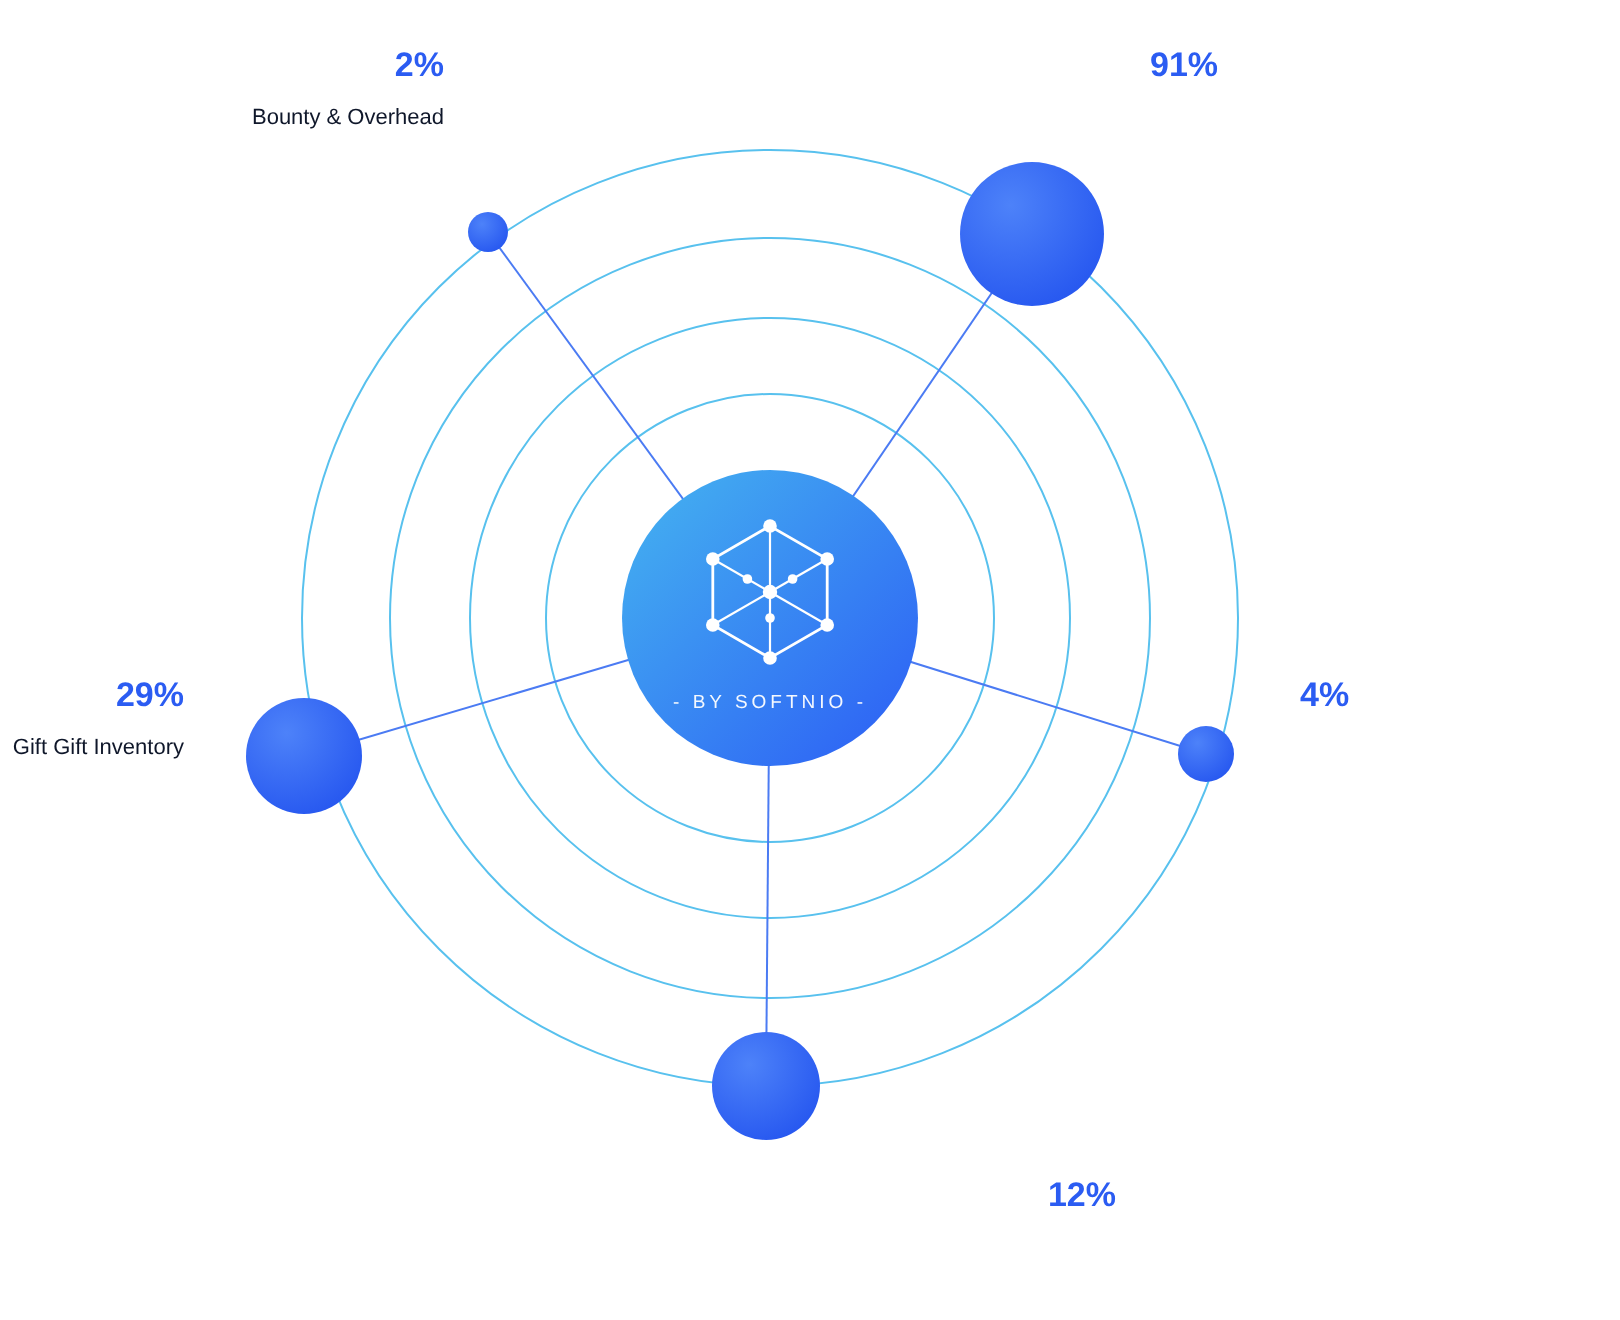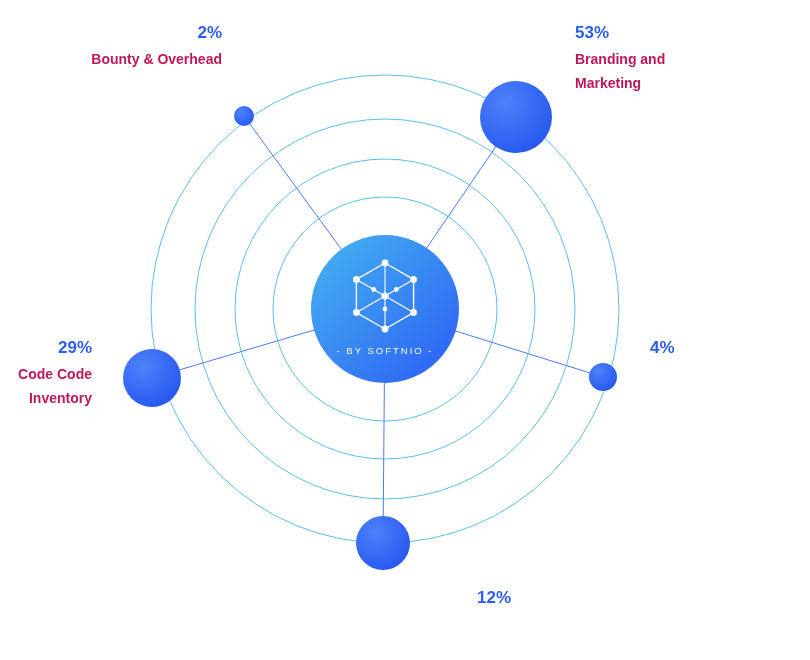--- a/index.html
+++ b/index.html
@@ -25,29 +25,28 @@
     font-size: 17px;
   }
   .node-label .pct {
     font-weight: 700;
     color: #2b5cf2;
     line-height: 22px;
     margin-bottom: 3px;
     font-size: 17px;
   }
   .node-label .lbl {
-    color: #be185d;
+    color: #0f172a;
     line-height: 24px;
-    font-size: 14px;
-    font-weight: bold;
+    font-size: 11px;
   }
   .pos-bounty   { top: 22px;  left: 0;     right: 588px; text-align: right; }
   .pos-branding { top: 22px;  left: 575px; width: 135px; text-align: left; }
   .pos-legal    { top: 337px; left: 650px; width: 155px; text-align: left; }
-  .pos-it       { top: 587px; left: 368px; width: 190px; text-align: center; margin-left: 31px; }
+  .pos-it       { top: 587px; left: 368px; width: 190px; text-align: right; }
   .pos-gift     { top: 337px; left: 0;     right: 718px; text-align: right; }
   .center-caption-text {
     font-family: "Liberation Sans", "DejaVu Sans", sans-serif;
     font-size: 9.5px;
     letter-spacing: 2px;
     fill: #ffffff;
     opacity: 0.95;
   }
 </style>
 </head>
@@ -118,30 +117,29 @@
 
     <text class="center-caption-text" x="385" y="354" text-anchor="middle">- BY SOFTNIO -</text>
   </svg>
 
   <div class="node-label pos-bounty">
     <div class="pct">2%</div>
     <div class="lbl">Bounty &amp; Overhead</div>
   </div>
 
   <div class="node-label pos-branding">
-    <div class="pct">53%</div>
-    <div class="lbl">Branding and Marketing</div>
+    <div class="pct">91%</div>
   </div>
 
   <div class="node-label pos-legal">
     <div class="pct">4%</div>
   </div>
 
   <div class="node-label pos-it">
     <div class="pct">12%</div>
   </div>
 
   <div class="node-label pos-gift">
     <div class="pct">29%</div>
-    <div class="lbl">Code Code Inventory</div>
+    <div class="lbl">Gift Gift Inventory</div>
   </div>
 
 </div>
 
 </body></html>

